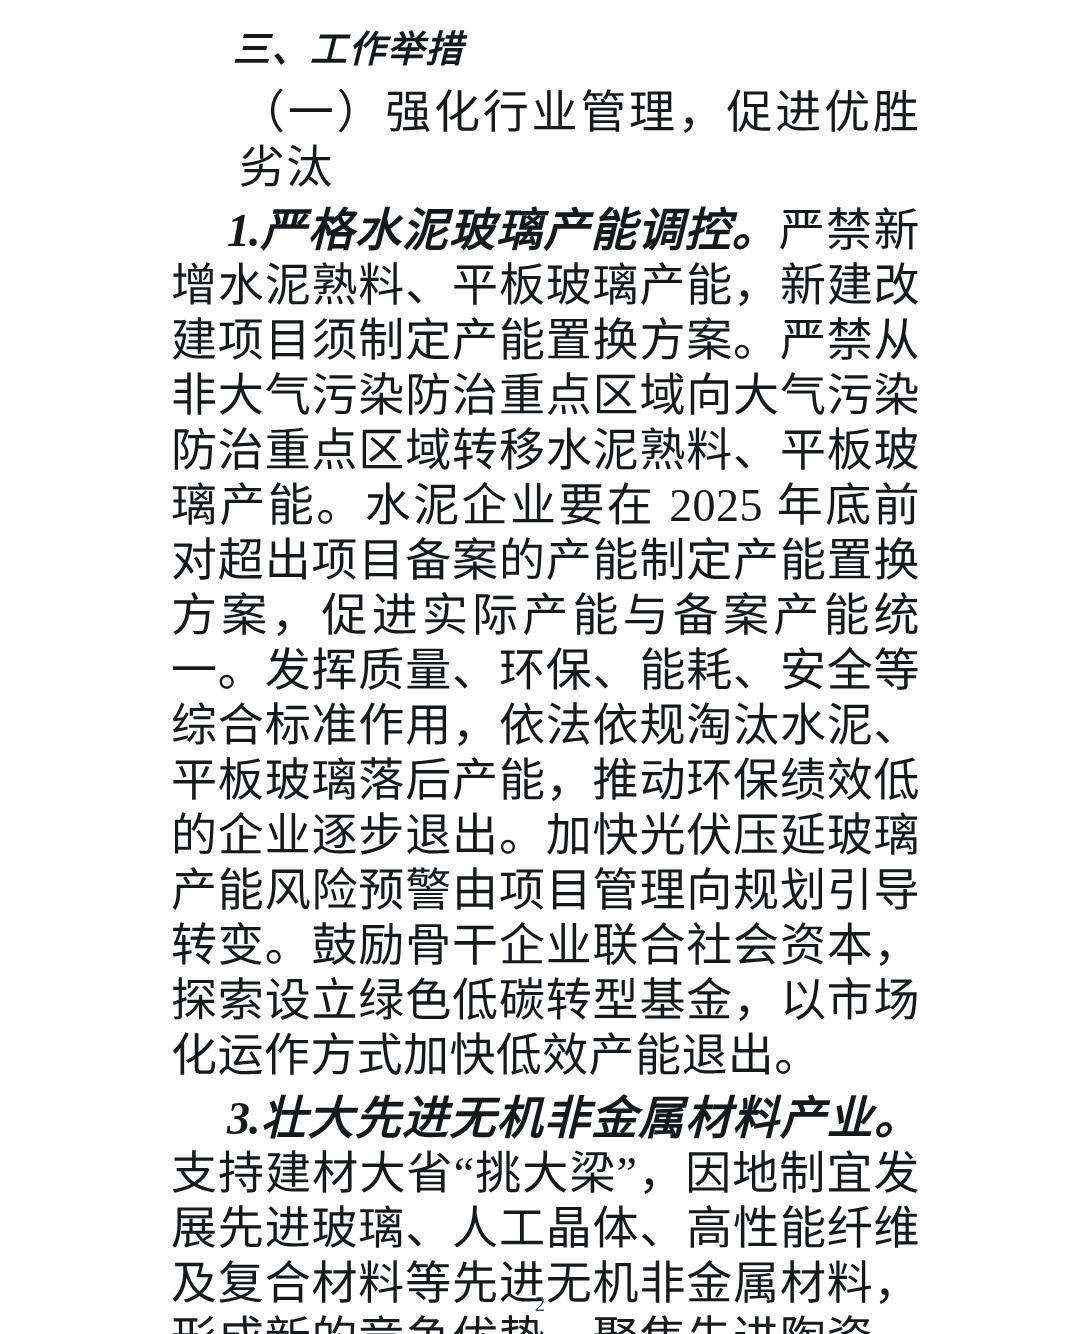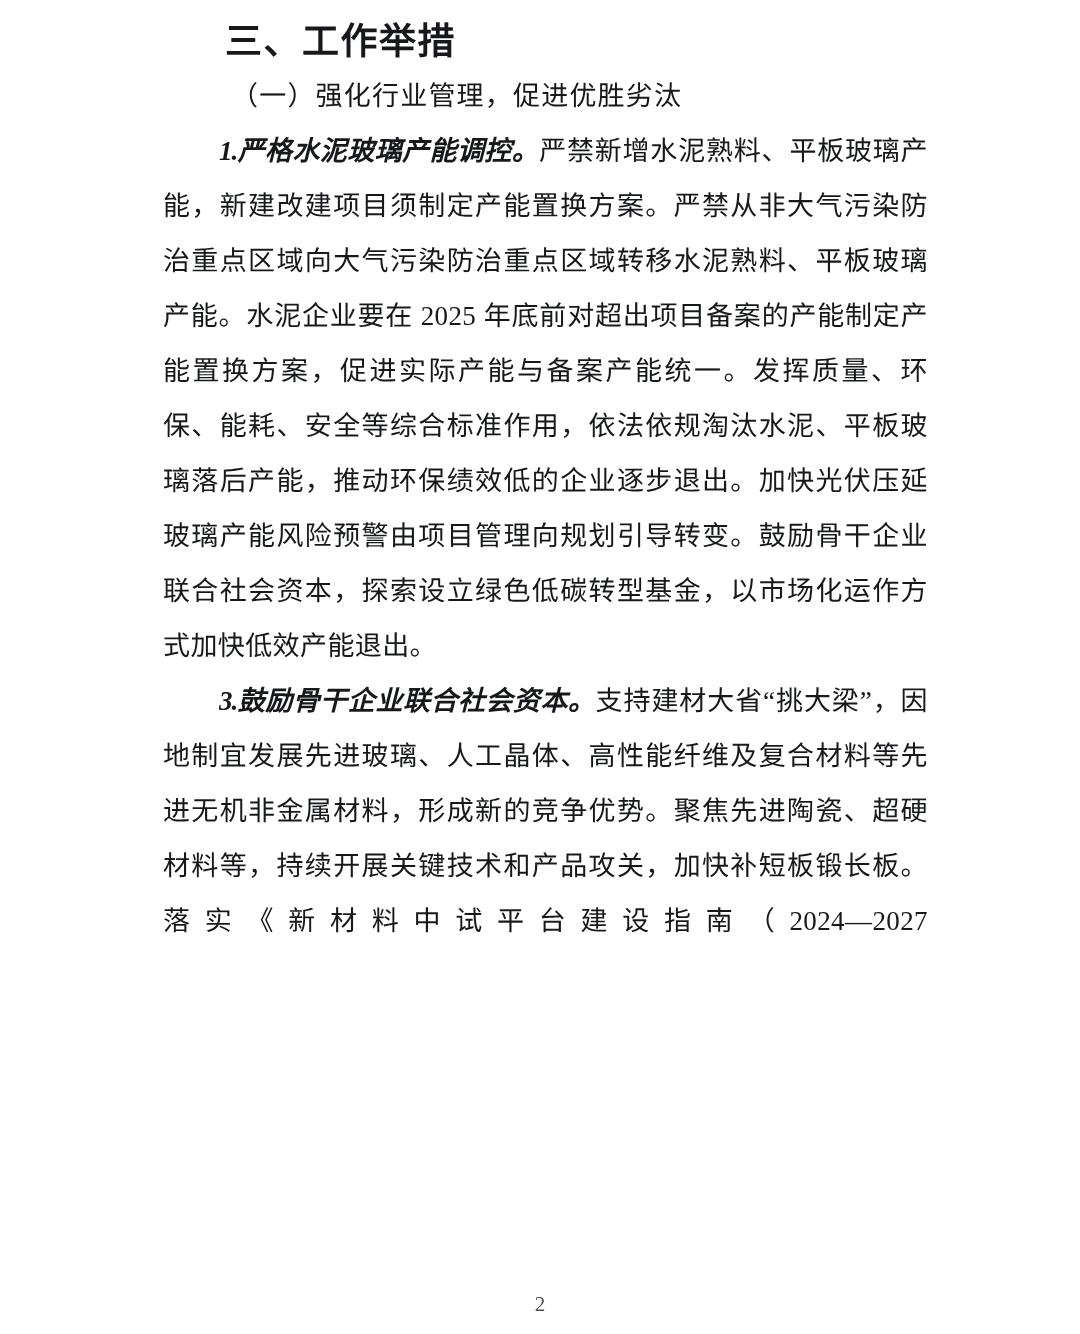--- a/index.html
+++ b/index.html
@@ -26,42 +26,43 @@
 
   .text-column {
     position: absolute;
     left: 163px;
     top: 14px;
     width: 765px;
   }
 
   
   .blk {
-    font-size: 27px;
+    font-size: 46px;
     line-height: 55px;
     letter-spacing: 0.4px;
     text-align: justify;
     text-justify: inter-character;
     text-align-last: left;
-    margin: 0;
+    margin: 8px;
     word-break: break-all;
     color: #15171b;
   }
 
   
   .heading-1 {
     font-family: "Liberation Sans", "DejaVu Sans", sans-serif;
     font-weight: 700;
     font-size: 37px;
     line-height: 55px;
     letter-spacing: 1.5px;
-    margin: 0;
+    margin: 8px;
     padding-left: 62px;
     text-align-last: left;
     color: #121417;
+    font-style: italic;
   }
 
   
   .heading-2 {
     padding-left: 68px;
     letter-spacing: 1.2px;
     text-align-last: left;
   }
 
   
@@ -109,19 +110,19 @@
   <div class="text-column">
 
     <h1 class="heading-1 scan-tone">三、工作举措</h1>
 
     <p class="blk heading-2 scan-tone">（一）强化行业管理，促进优胜劣汰</p>
 
     <p class="blk para scan-tone"><span class="lead"><span class="num">1.</span><span>严格水泥玻璃产能调控。</span></span><span>严禁新增水泥熟料、平板玻璃产能，新建改建项目须制定产能置换方案。严禁从非大气污染防治重点区域向大气污染防治重点区域转移水泥熟料、平板玻璃产能。水泥企业要在 2025 年底前对超出项目备案的产能制定产能置换方案，促进实际产能与备案产能统一。发挥质量、环保、能耗、安全等综合标准作用，依法依规淘汰水泥、平板玻璃落后产能，推动环保绩效低的企业逐步退出。加快光伏压延玻璃产能风险预警由项目管理向规划引导转变。鼓励骨干企业联合社会资本，探索设立绿色低碳转型基金，以市场化运作方式加快低效产能退出。</span></p>
 
 
 
-    <p class="blk para clipped scan-tone"><span class="lead"><span class="num">3.</span><span>鼓励骨干企业联合社会资本。</span></span><span>支持建材大省“挑大梁”，因地制宜发展先进玻璃、人工晶体、高性能纤维及复合材料等先进无机非金属材料，形成新的竞争优势。聚焦先进陶瓷、超硬材料等，持续开展关键技术和产品攻关，加快补短板锻长板。落实《新材料中试平台建设指南（2024—2027</span></p>
+    <p class="blk para clipped scan-tone"><span class="lead"><span class="num">3.</span><span>壮大先进无机非金属材料产业。</span></span><span>支持建材大省“挑大梁”，因地制宜发展先进玻璃、人工晶体、高性能纤维及复合材料等先进无机非金属材料，形成新的竞争优势。聚焦先进陶瓷、超硬材料等，持续开展关键技术和产品攻关，加快补短板锻长板。落实《新材料中试平台建设指南（2024—2027</span></p>
 
   </div>
 
   <div class="page-number">2</div>
 
 </div>
 
 </body></html>

